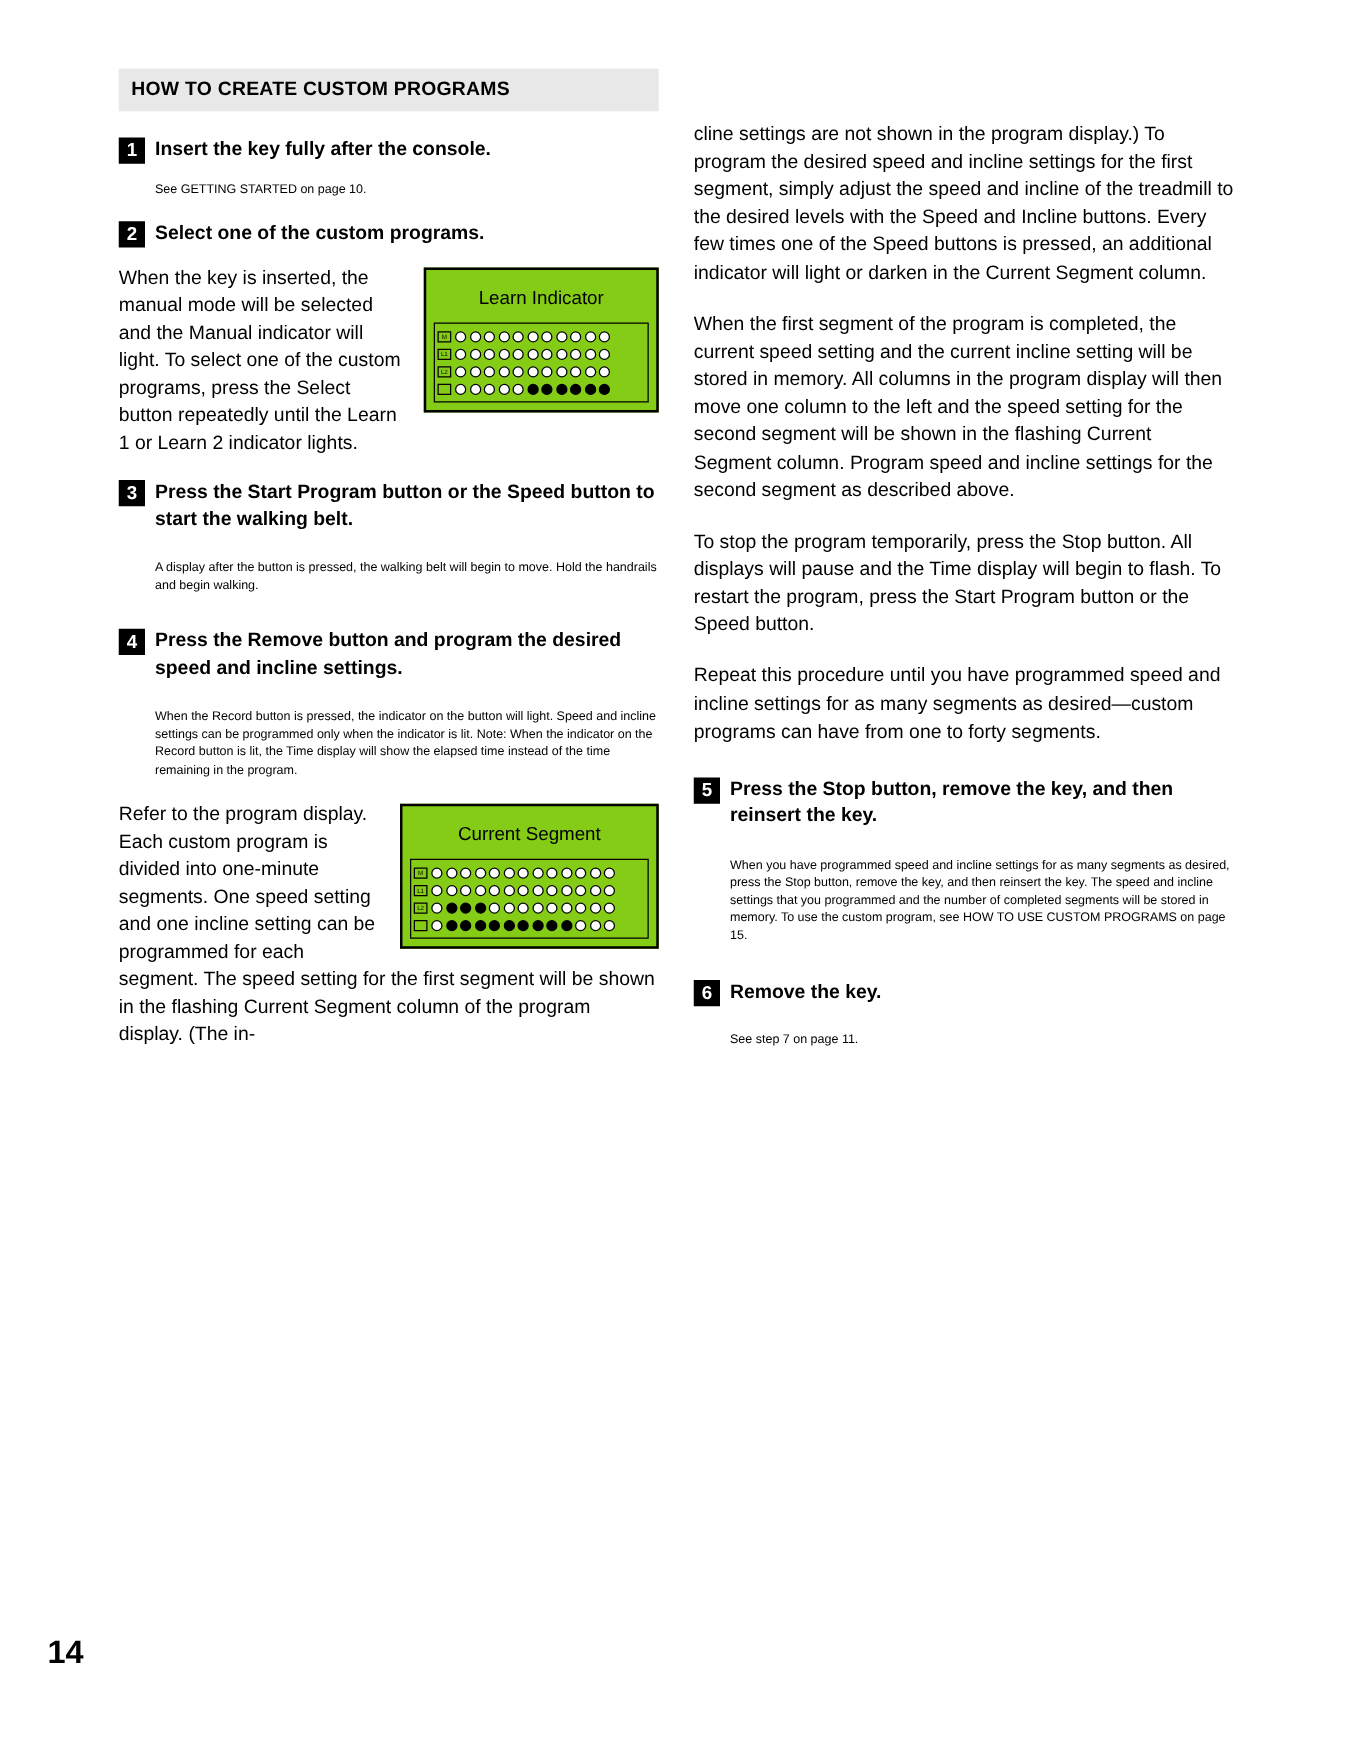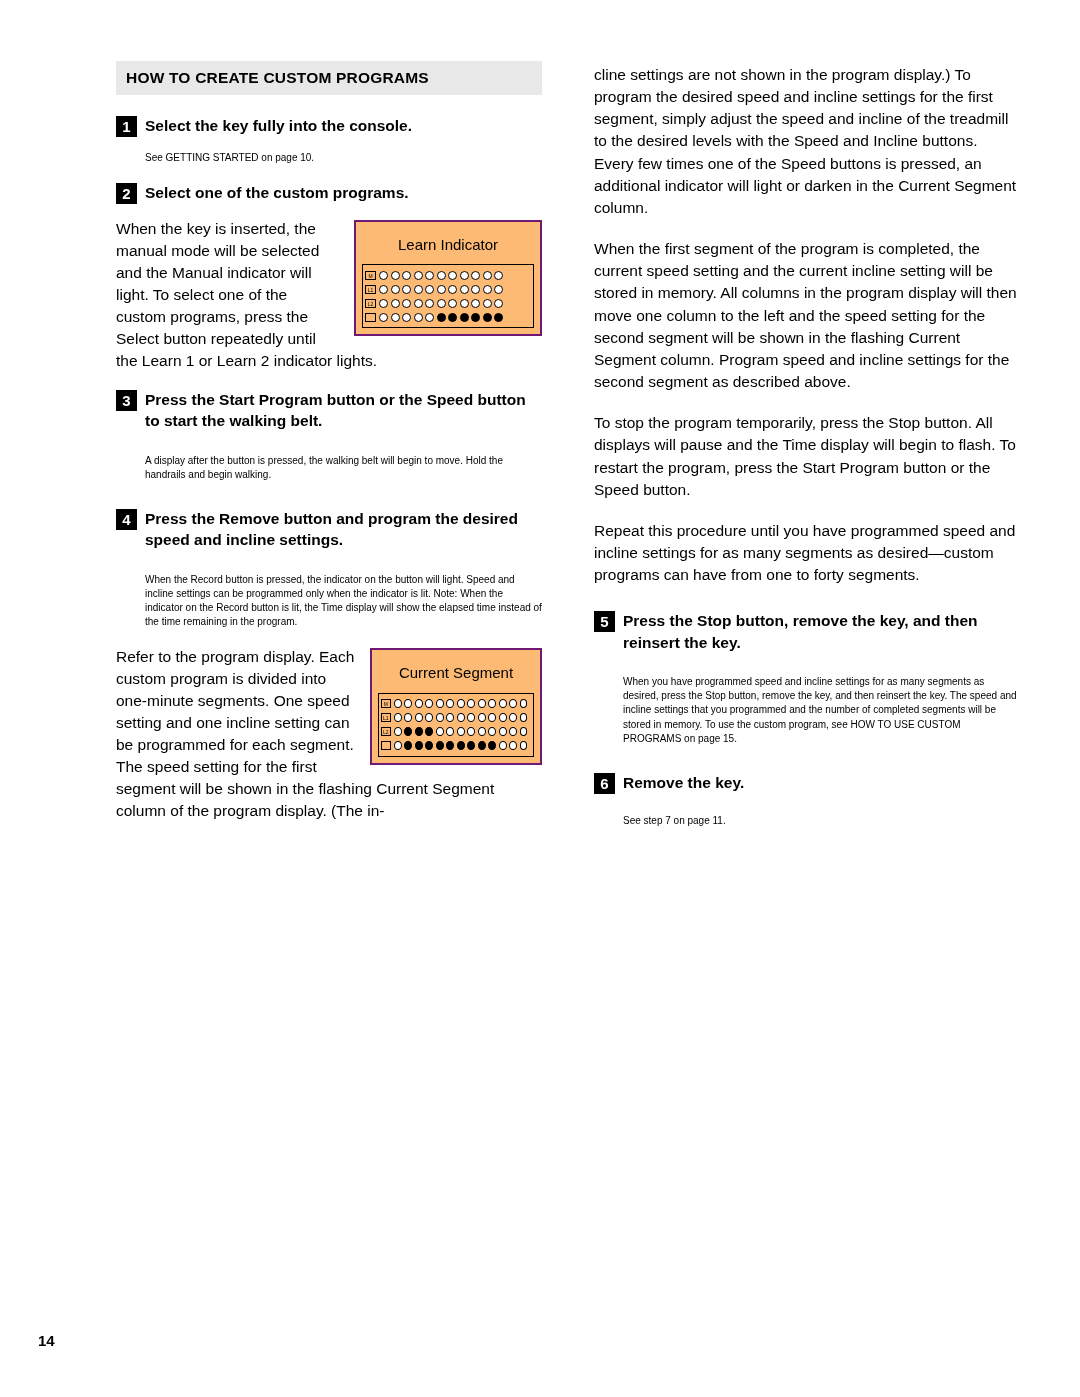--- a/index.html
+++ b/index.html
@@ -16,23 +16,22 @@
   }
   .page {
     position: relative;
     width: 1080px;
     height: 1397px;
     box-sizing: border-box;
     padding: 55px 60px 0 95px;
   }
   .columns {
     display: flex;
-    gap: 52px;
-    align-items: center;
-    margin-left: 21px;
+    gap: 28px;
+    align-items: flex-end;
   }
   .col {
     width: 432px;
   }
   .col-right {
     width: 432px;
     padding-top: 9px;
   }
   .section-title-bar {
     background: #e8e8e8;
@@ -86,24 +85,24 @@
     margin: 0 0 17px 0;
   }
   .flow .wrapfig {
     float: right;
     margin: 2px 0 6px 14px;
   }
   .bold-inline { font-weight: normal; }
 
   
   .console {
-    border: 2px solid #701a75;
+    border: 2px solid #000000;
     width: 188px;
     box-sizing: border-box;
-    background: #fdba74;
+    background: #84cc16;
     padding: 6px 6px 6px 6px;
   }
   .console-label {
     text-align: center;
     font-size: 15px;
     padding: 6px 0 9px 0;
   }
   .grid-box {
     border: 1.5px solid #000000;
     padding: 3px 3px 3px 2px;
@@ -131,41 +130,41 @@
     border: 1px solid #000000;
     border-radius: 50%;
     box-sizing: border-box;
     margin-right: 2.5px;
     background: #ffffff;
   }
   .dot.filled { background: #000000; }
   .page-number {
     position: absolute;
     left: 38px;
-    bottom: 48px;
-    font-size: 15px;
+    bottom: 60px;
+    font-size: 26px;
     font-weight: bold;
   }
 </style>
 </head>
 <body>
 
 <div class="page">
 
   <div class="columns">
 
     <div class="col">
 
       <div class="section-title-bar">
         <span>HOW TO CREATE CUSTOM PROGRAMS</span>
       </div>
 
       <div class="step">
         <div class="step-num">1</div>
-        <div class="step-text">Select the key fully into the console.</div>
+        <div class="step-text">Insert the key fully after the console.</div>
       </div>
       <p class="body-indent">See GETTING STARTED on page 10.</p>
 
       <div class="step">
         <div class="step-num">2</div>
         <div class="step-text">Select one of the custom programs.</div>
       </div>
 
       <div class="flow body-indent">
         <div class="wrapfig">
@@ -242,21 +241,21 @@
 
       <div class="step" style="margin-top:26px;">
         <div class="step-num">4</div>
         <div class="step-text">Press the Remove button and program the desired speed and incline settings.</div>
       </div>
 
       <p class="body-indent" style="margin-top:22px;"><span>When the Record button is pressed, the indicator on the button will light. </span><span class="bold-inline">Speed and incline settings can be programmed only when the indicator is lit.</span><span> Note: When the indicator on the Record button is lit, the Time display will show the elapsed time instead of the time remaining in the program.</span></p>
 
       <div class="flow body-indent">
         <div class="wrapfig">
-          <div class="console" style="width:172px;">
+          <div class="console" style="width:207px;">
             <div class="console-label">Current Segment</div>
             <div class="grid-box">
               <div class="grid-row">
                 <div class="row-tag">M</div>
                 <div class="dot"></div>
                   <div class="dot"></div>
                   <div class="dot"></div>
                   <div class="dot"></div>
                   <div class="dot"></div>
                   <div class="dot"></div>

